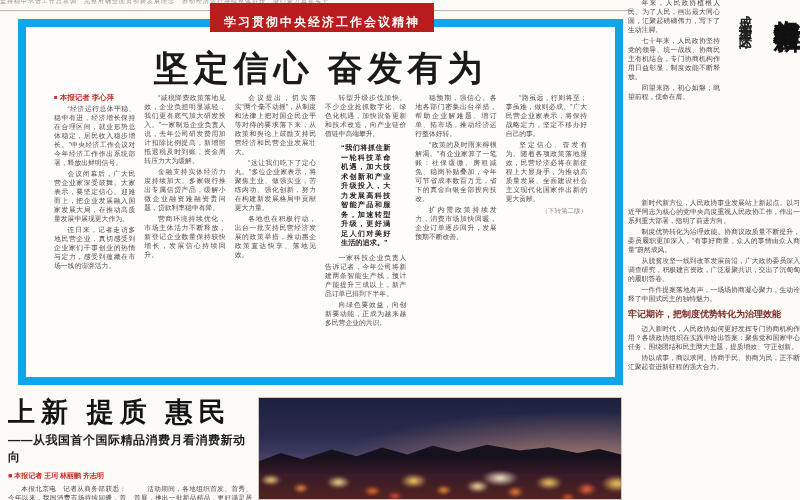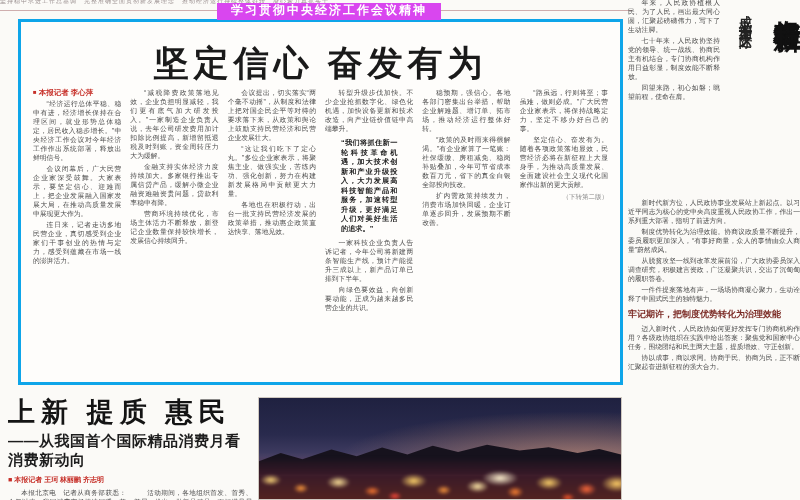--- a/index.html
+++ b/index.html
@@ -15,31 +15,31 @@
     position:absolute; left:0; top:-3px; width:632px; height:8px;
     overflow:hidden; font-size:6px; color:#9a8f8f; letter-spacing:1px;
     white-space:nowrap;
   }
   .top-rule {
     position:absolute; left:0; top:10px; width:632px; height:1px;
     background:#cfaeae;
   }
   
   .badge {
-    position:absolute; left:217px; top:3px; z-index:3;
-    background:#d946ef; color:#fff;
+    position:absolute; left:210px; top:3px; z-index:3;
+    background:#b91c1c; color:#fff;
     font-size:12px; font-weight:bold; letter-spacing:2px;
-    padding:0 14px 3px; line-height:14px;
+    padding:12px 14px 3px; line-height:14px;
     font-family:"Liberation Serif", serif;
   }
   
   .main-box {
     position:absolute; left:18px; top:19px; width:605px; height:366px;
-    border:3px solid #0ea5e9; background:#fefdfb;
-    padding:20px 12px 6px;
+    border:8px solid #0ea5e9; background:#fefdfb;
+    padding:20px 28px 6px;
     overflow:hidden;
   }
   .main-headline {
     text-align:center; font-family:"Liberation Serif", serif;
     font-size:35px; font-weight:bold; color:#1a1a1a;
     letter-spacing:5px; line-height:40px; margin-top:2px;
   }
   .main-subtitle {
     text-align:center; font-weight:bold; color:#222;
     font-size:12px; letter-spacing:1px; margin:8px 0 6px;
@@ -90,21 +90,21 @@
   
   .bottom-left {
     position:absolute; left:0; top:392px; width:256px; height:108px;
     overflow:hidden; padding:4px 4px 9px 8px;
   }
   .bl-headline {
     font-family:"Liberation Serif", serif; font-weight:bold;
     font-size:27px; color:#141414; letter-spacing:6px; line-height:32px;
   }
   .bl-subtitle {
-    font-weight:bold; color:#1d1d1d; font-size:15px; margin-top:4px;
+    font-weight:bold; color:#1d1d1d; font-size:12px; margin-top:4px;
     letter-spacing:0.5px;
   }
   .bl-byline {
     color:#c62f28; font-size:7px; font-weight:bold; margin-top:5px;
   }
   .bl-cols { display:flex; gap:8px; margin-top:4px; height:40px; overflow:hidden; }
   .bl-col { flex:1 1 0; font-size:6.6px; line-height:8.8px; color:#4c4c4c; overflow:hidden; }
   
   .photo {
     position:absolute; left:258px; top:397px; width:364px; height:103px;

